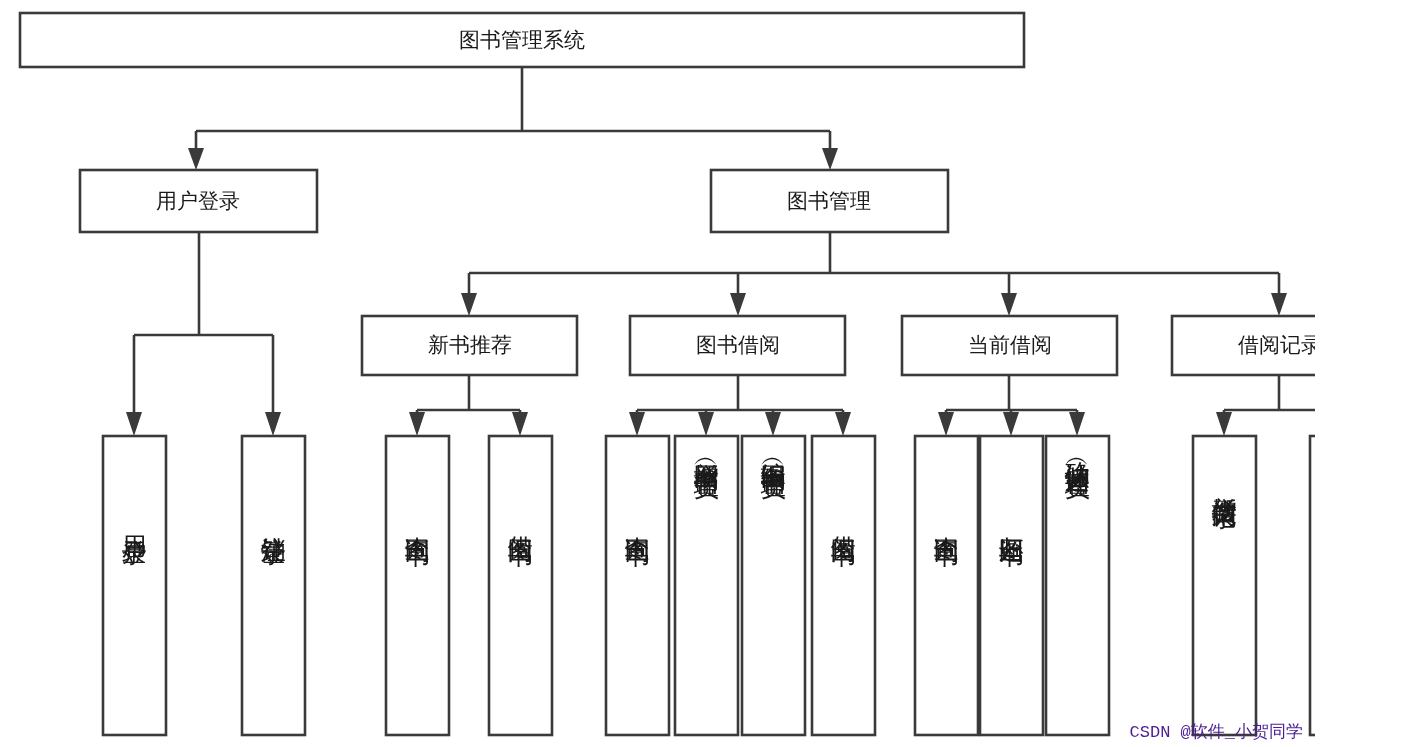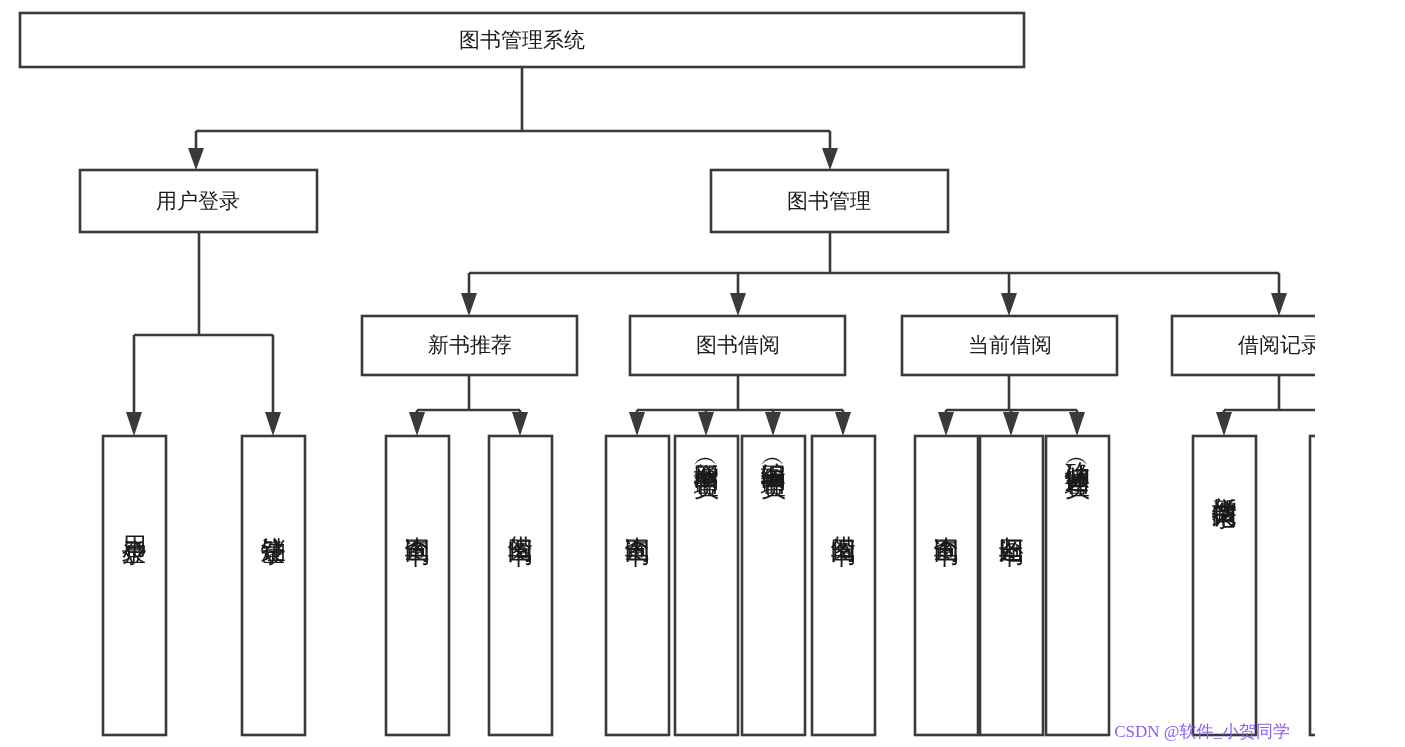--- a/index.html
+++ b/index.html
@@ -58,25 +58,25 @@
     text-orientation: upright;
     font-family: "Liberation Sans", "DejaVu Sans", sans-serif;
     font-size: 25px;
     line-height: 1.06;
     letter-spacing: 2px;
     color: #1a1a1a;
     white-space: nowrap;
   }
   .watermark {
     position: absolute;
-    right: 25px;
+    right: 12px;
     bottom: 4px;
-    font-family: Liberation Serif, serif;
+    font-family: Liberation Mono, monospace;
     font-size: 17px;
-    color: #8b5cf6;
+    color: #4c1d95;
     white-space: nowrap;
     pointer-events: none;
   }
 </style>
 </head>
 <body>
 
 <div id="diagram-root">
 
   <svg class="diagram-canvas" viewBox="0 0 1405 747" xmlns="http://www.w3.org/2000/svg">

